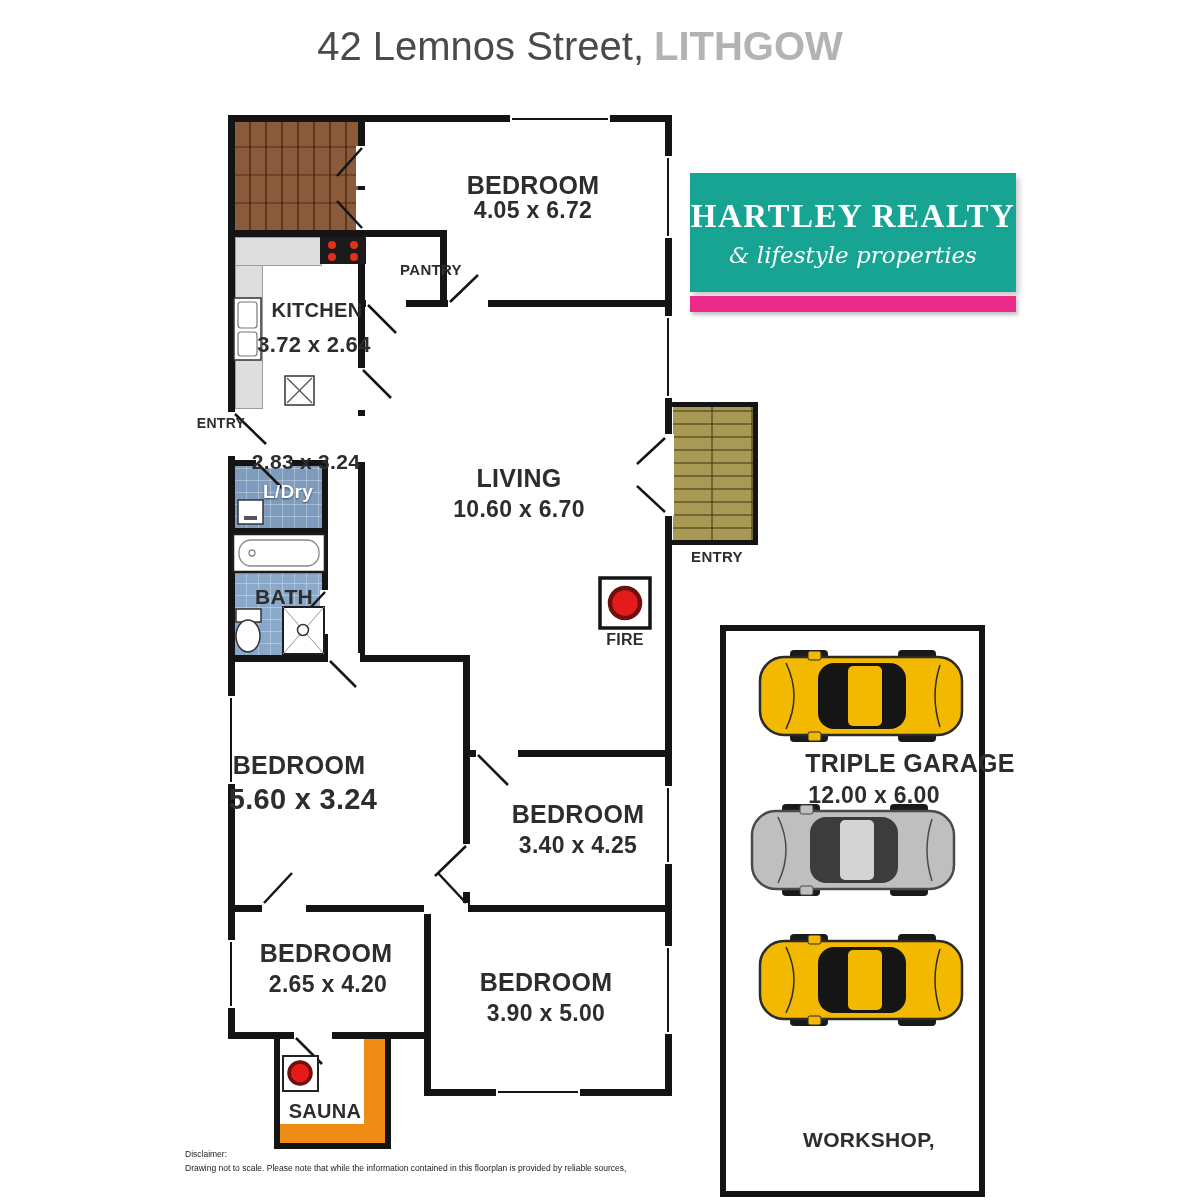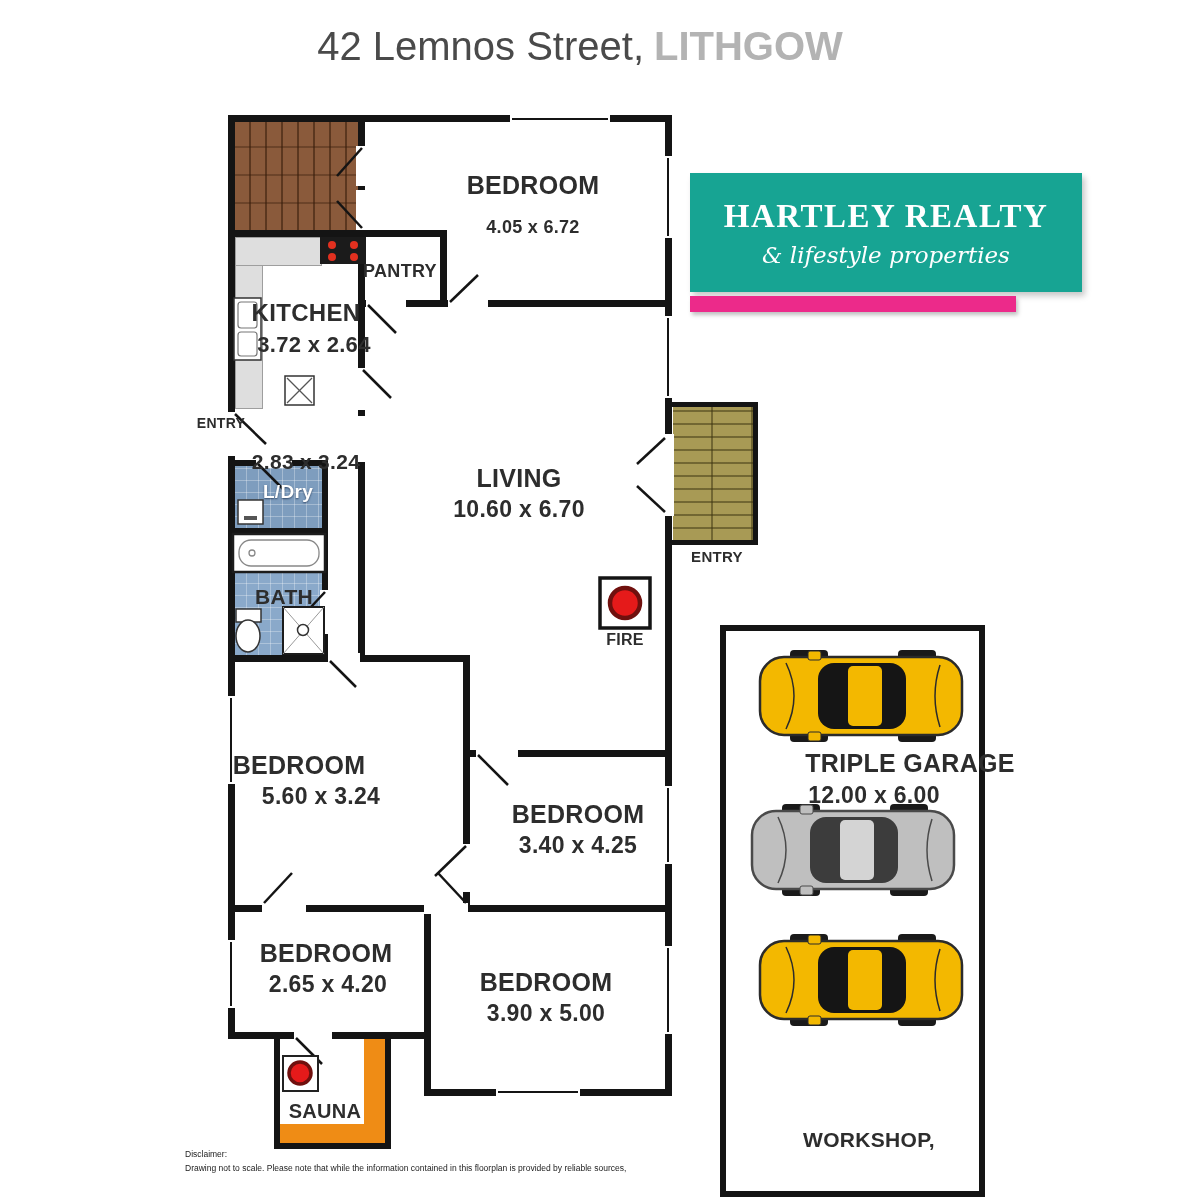--- a/index.html
+++ b/index.html
@@ -6,21 +6,21 @@
   .page{position:relative;width:1200px;height:1200px;background:#ffffff;overflow:hidden;
         font-family:"Liberation Sans",sans-serif;}
 
   
   .title{position:absolute;left:580px;top:24px;transform:translateX(-50%);
          font-size:40px;white-space:nowrap;}
   .t-main{color:#4a4a4a;}
   .t-accent{color:#b3b3b3;font-weight:bold;margin-left:10px;}
 
   
-  .logo{position:absolute;left:690px;top:173px;width:392px;height:119px;
+  .logo{position:absolute;left:690px;top:173px;width:326px;height:119px;
         display:flex;flex-direction:column;align-items:center;justify-content:center;gap:7px;
         box-shadow:3px 4px 6px rgba(0,0,0,.22);}
   .logo-name{font-family:"Liberation Serif",serif;font-weight:bold;font-size:33px;
              color:#ffffff;letter-spacing:1.5px;}
   .logo-tag{font-family:"DejaVu Serif",serif;font-style:italic;font-size:23px;color:#ffffff;}
   .logo-bar{position:absolute;left:690px;top:296px;width:326px;height:16px;
             box-shadow:2px 3px 4px rgba(0,0,0,.25);}
 
   
   .tex{position:absolute;}
@@ -250,34 +250,34 @@
       <rect x="52" y="1" width="13" height="9" rx="2" fill="#f3b800" stroke="#2b2b2b"></rect>
       <rect x="52" y="82" width="13" height="9" rx="2" fill="#f3b800" stroke="#2b2b2b"></rect>
       <rect x="62" y="13" width="88" height="66" rx="16" fill="#151515"></rect>
       <rect x="92" y="16" width="34" height="60" rx="5" fill="#f3b800"></rect>
       <path d="M30,13 Q46,46 30,79" fill="none" stroke="#2b2b2b" stroke-width="1.5"></path>
       <path d="M184,15 Q174,46 184,77" fill="none" stroke="#2b2b2b" stroke-width="1.5"></path>
     </g>
   </svg>
 
   <div class="lbl" style="left:533px;top:171px;font-size:25px">BEDROOM</div>
-  <div class="lbl" style="left:533px;top:217px;font-size:18px">4.05 x 6.72</div>
-  <div class="lbl" style="left:400px;top:261px;font-size:18px">PANTRY</div>
-  <div class="lbl" style="left:306px;top:299px;font-size:24px">KITCHEN</div>
+  <div class="lbl" style="left:533px;top:197px;font-size:23px">4.05 x 6.72</div>
+  <div class="lbl" style="left:431px;top:261px;font-size:15px">PANTRY</div>
+  <div class="lbl" style="left:317px;top:299px;font-size:20px">KITCHEN</div>
   <div class="lbl" style="left:314px;top:332px;font-size:22px">3.72 x 2.64</div>
   <div class="lbl" style="left:221px;top:415px;font-size:14px">ENTRY</div>
   <div class="lbl" style="left:306px;top:450px;font-size:21px">2.83 x 3.24</div>
   <div class="lbl ldry-txt" style="left:281px;top:481px;font-size:19px">L/Dry</div>
   <div class="lbl" style="left:284px;top:585px;font-size:21px">BATH</div>
   <div class="lbl" style="left:519px;top:464px;font-size:25px">LIVING</div>
   <div class="lbl" style="left:519px;top:496px;font-size:23px">10.60 x 6.70</div>
   <div class="lbl" style="left:717px;top:548px;font-size:15px">ENTRY</div>
   <div class="lbl" style="left:625px;top:631px;font-size:16px">FIRE</div>
   <div class="lbl" style="left:299px;top:751px;font-size:25px">BEDROOM</div>
-  <div class="lbl" style="left:321px;top:783px;font-size:23px">5.60 x 3.24</div>
+  <div class="lbl" style="left:303px;top:783px;font-size:29px">5.60 x 3.24</div>
   <div class="lbl" style="left:578px;top:800px;font-size:25px">BEDROOM</div>
   <div class="lbl" style="left:578px;top:832px;font-size:23px">3.40 x 4.25</div>
   <div class="lbl" style="left:326px;top:939px;font-size:25px">BEDROOM</div>
   <div class="lbl" style="left:328px;top:971px;font-size:23px">2.65 x 4.20</div>
   <div class="lbl" style="left:546px;top:968px;font-size:25px">BEDROOM</div>
   <div class="lbl" style="left:546px;top:1000px;font-size:23px">3.90 x 5.00</div>
   <div class="lbl" style="left:325px;top:1100px;font-size:20px">SAUNA</div>
   <div class="lbl" style="left:910px;top:749px;font-size:25px">TRIPLE GARAGE</div>
   <div class="lbl" style="left:874px;top:782px;font-size:23px">12.00 x 6.00</div>
   <div class="lbl" style="left:869px;top:1128px;font-size:21px">WORKSHOP,</div>

